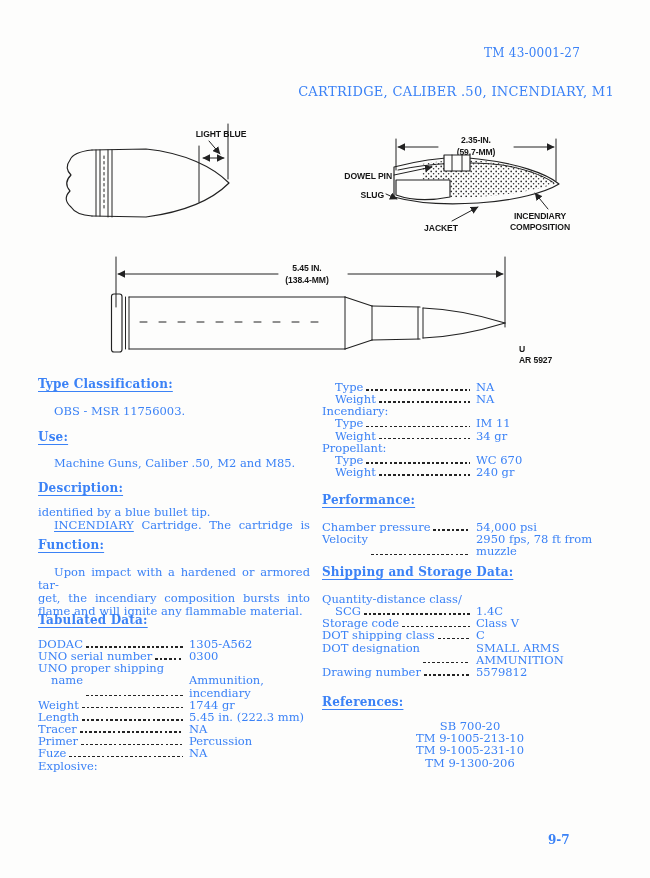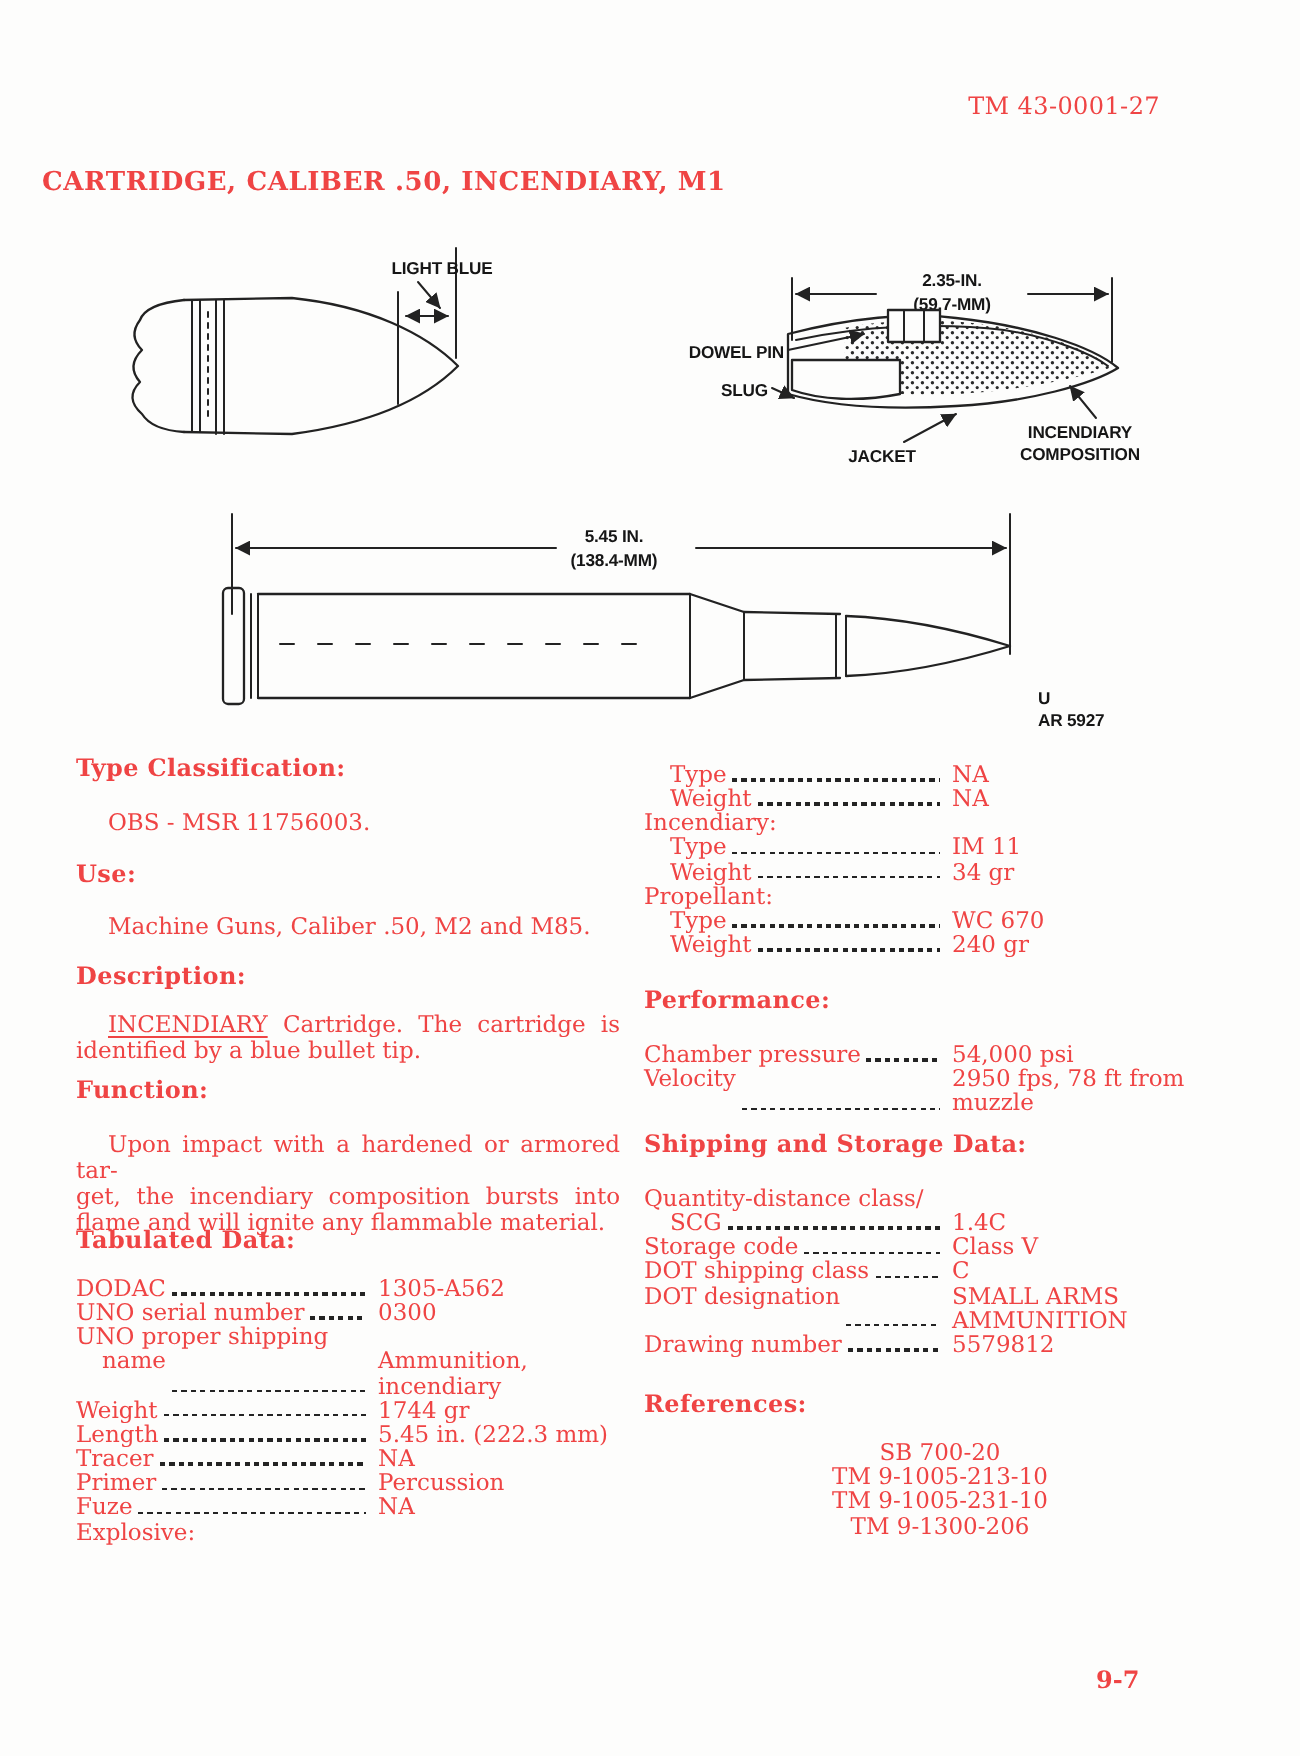--- a/index.html
+++ b/index.html
@@ -1,30 +1,30 @@
 <!DOCTYPE html>
 <html><head>
 <meta charset="utf-8">
 <style>
   html,body{margin:0;padding:0;background:#e8e8e8;}
   .page{
     position:relative;width:650px;height:878px;margin:0 auto;
-    background:#fdfdfc;color:#ef4444;
+    background:#fdfdfc;color:#3b82f6;
     font-family:"DejaVu Serif","Liberation Serif",serif;
     overflow:hidden;
   }
   .abs{position:absolute;}
   .tm{top:46px;right:70px;font-size:12px;letter-spacing:.2px;}
-  .doc-title{top:84px;left:0;width:614px;text-align:left;font-weight:bold;font-size:13px;letter-spacing:.3px;margin-left:21px;}
+  .doc-title{top:84px;left:0;width:614px;text-align:right;font-weight:normal;font-size:13px;letter-spacing:.3px;}
   .pageno{top:833px;left:548px;font-size:12px;font-weight:bold;}
 
   .col-l{left:38px;width:272px;}
   .col-r{left:322px;width:296px;}
 
-  .hdg{font-weight:bold;font-size:12px;text-underline-offset:2.5px;text-decoration-thickness:1.2px;letter-spacing:.2px;}
+  .hdg{font-weight:bold;font-size:12px;text-decoration:underline;text-underline-offset:2.5px;text-decoration-thickness:1.2px;letter-spacing:.2px;}
   .body-line{font-size:11.5px;text-indent:16px;}
   .para{font-size:11.5px;}
   .pline{line-height:13px;}
   .j{text-align:justify;text-align-last:justify;}
   .first{text-indent:16px;}
   .u{text-decoration:underline;text-underline-offset:2px;}
 
   .tbl{font-size:11.5px;}
   .trow{display:grid;grid-template-columns:147px 1fr;column-gap:4px;line-height:12.15px;}
   .col-r .trow{grid-template-columns:150px 1fr;}
@@ -134,22 +134,22 @@
   </svg>
 
   <div class="abs col-l hdg" style="top:377px">Type Classification:</div>
   <div class="abs col-l body-line" style="top:404px">OBS - MSR 11756003.</div>
 
   <div class="abs col-l hdg" style="top:430px">Use:</div>
   <div class="abs col-l body-line" style="top:456px">Machine Guns, Caliber .50, M2 and M85.</div>
 
   <div class="abs col-l hdg" style="top:481px">Description:</div>
   <div class="abs col-l para" style="top:506px">
+    <div class="pline">identified by a blue bullet tip.</div>
     <div class="pline j first"><span class="u">INCENDIARY</span><span> Cartridge.  The cartridge is</span></div>
-    <div class="pline">identified by a blue bullet tip.</div>
   </div>
 
   <div class="abs col-l hdg" style="top:538px">Function:</div>
   <div class="abs col-l para" style="top:566px">
 
       <div class="pline first j">Upon impact with a hardened or armored tar-</div>
 
       <div class="pline j">get, the incendiary composition bursts into</div>
 
       <div class="pline">flame and will ignite any flammable material.</div>

